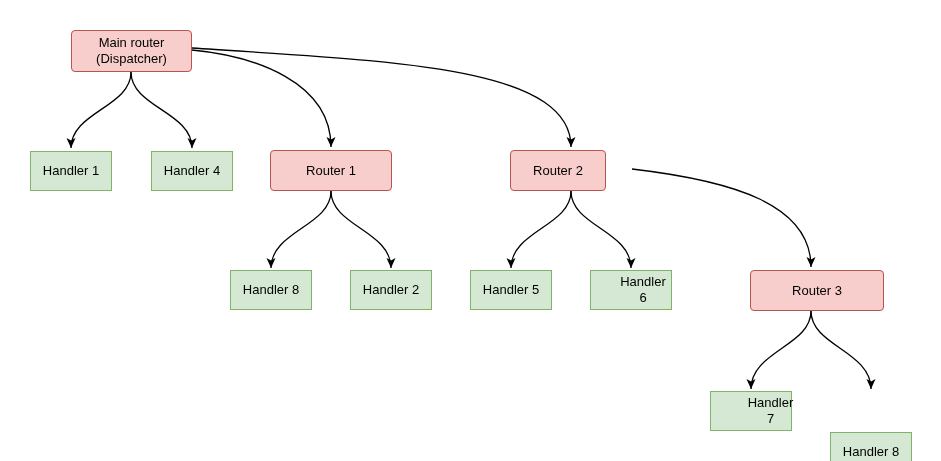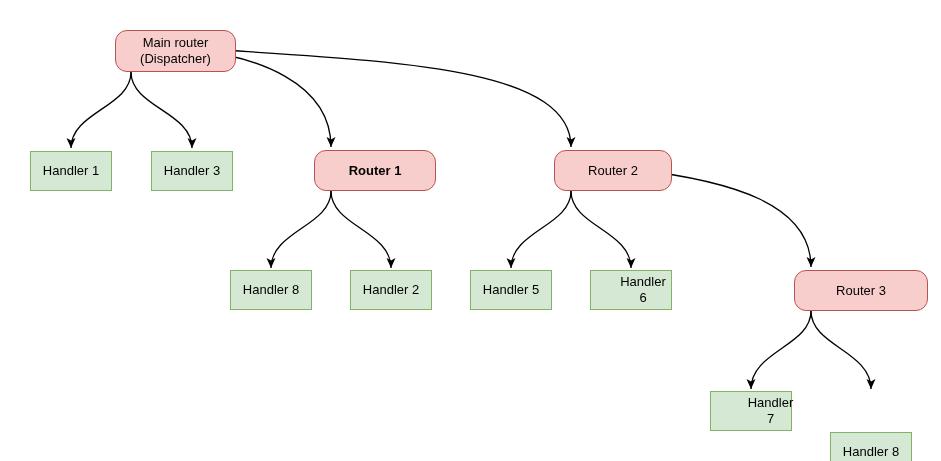--- a/index.html
+++ b/index.html
@@ -30,22 +30,21 @@
     justify-content: center;
     text-align: center;
     font-size: 13px;
     line-height: 16px;
     color: var(--text, #000000);
     padding: 2px 4px;
   }
   .node.router {
     background: var(--router-fill, #f8cecc);
     border: 1px solid var(--router-border, #b85450);
-    border-radius: 12px;
-    margin-left: 44px;
+    border-radius: 4px;
   }
   .node.handler {
     background: var(--handler-fill, #d5e8d4);
     border: 1px solid var(--handler-border, #82b366);
     border-radius: 0;
   }
 </style>
 </head>
 <body>
 
@@ -71,26 +70,26 @@
       </g>
   </svg>
 
 <div class="node router" style="left: 71px; top: 30px; width: 121px; height: 42px;">
       <span>Main router (Dispatcher)</span>
     </div>
     <div class="node handler" style="left: 30px; top: 151px; width: 82px; height: 40px;">
       <span>Handler 1</span>
     </div>
     <div class="node handler" style="left: 151px; top: 151px; width: 82px; height: 40px;">
-      <span>Handler 3</span>
+      <span>Handler 4</span>
     </div>
-    <div class="node router" style="left: 270px; top: 150px; width: 122px; height: 41px; font-weight: bold;">
+    <div class="node router" style="left: 270px; top: 150px; width: 122px; height: 41px;">
       <span>Router 1</span>
     </div>
-    <div class="node router" style="left: 510px; top: 150px; width: 118px; height: 41px;">
+    <div class="node router" style="left: 510px; top: 150px; width: 96px; height: 41px;">
       <span>Router 2</span>
     </div>
     <div class="node handler" style="left: 230px; top: 270px; width: 82px; height: 40px;">
       <span>Handler 8</span>
     </div>
     <div class="node handler" style="left: 350px; top: 270px; width: 82px; height: 40px;">
       <span>Handler 2</span>
     </div>
     <div class="node handler" style="left: 470px; top: 270px; width: 82px; height: 40px;">
       <span>Handler 5</span>

